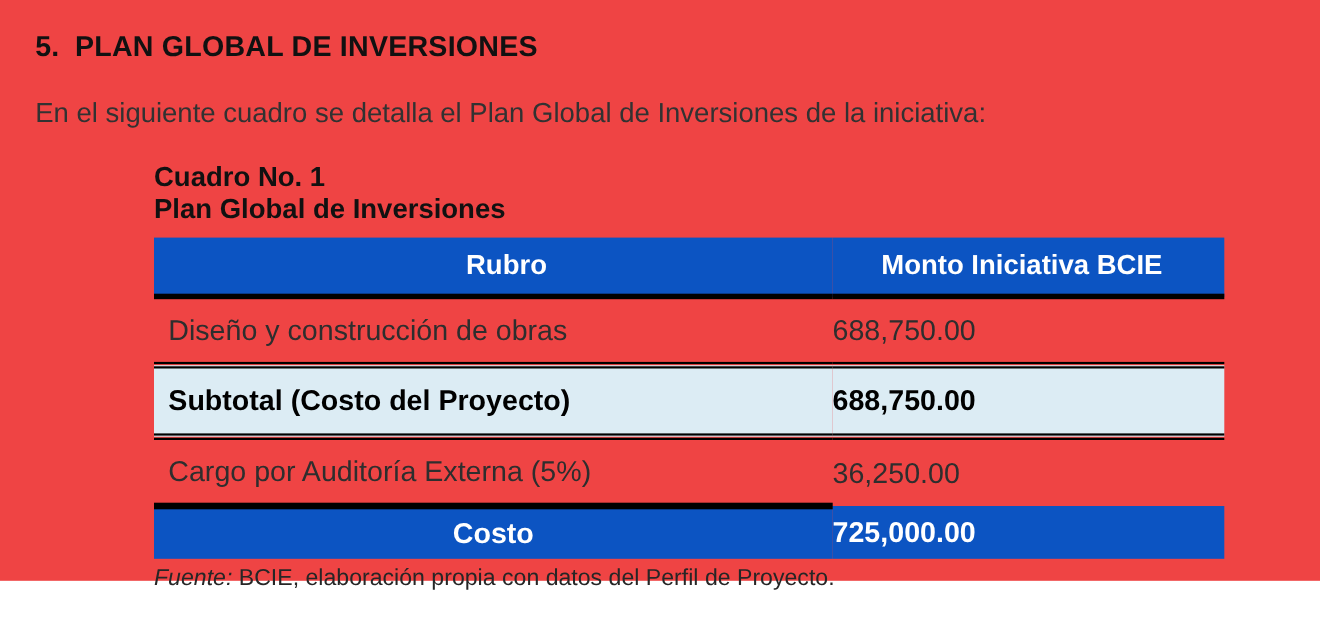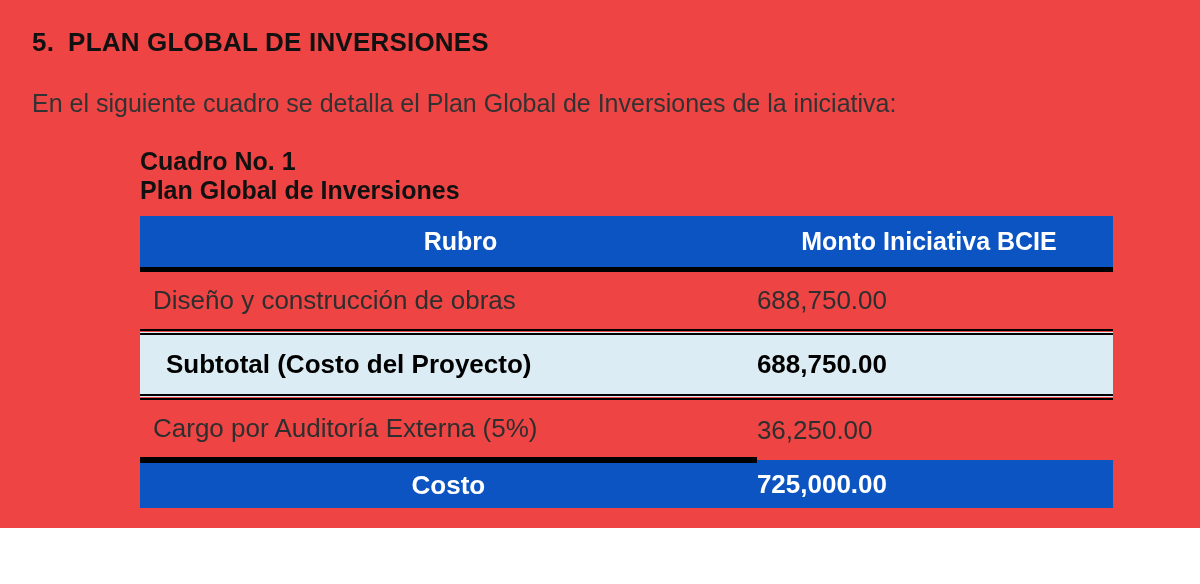--- a/index.html
+++ b/index.html
@@ -71,21 +71,21 @@
   .inv-table td.label  { text-align: left;  padding-left: 13px; }
   .inv-table td.amount { text-align: left; padding-right: 12px; }
   tr.row-first td { border-bottom: 6px double #000000; }
   tr.row-subtotal td {
     background: var(--light-blue);
     font-weight: bold;
     color: #000000;
     border-bottom: 6px double #000000;
     padding: 14px 0;
   }
-  tr.row-subtotal td.label { padding-left: 26px; margin-left: 36px; }
+  tr.row-subtotal td.label { padding-left: 13px; margin-left: 36px; }
   tr.row-total td {
     background: var(--blue);
     color: #ffffff;
     font-weight: bold;
     padding: 7px 0;
   }
   tr.row-total td.label {
     border-top: 6px solid #000000;
     text-align: center;
     padding-left: 0;
@@ -131,14 +131,15 @@
         <td class="label">Cargo por Auditoría Externa (5%)</td>
         <td class="amount">36,250.00</td>
       </tr>
       <tr class="row-total">
         <td class="label">Costo</td>
         <td class="amount">725,000.00</td>
       </tr>
     </tbody>
   </table>
 
+  <div class="source"><span class="prefix">Fuente:</span><span> BCIE, elaboración propia con datos del Perfil de Proyecto.</span></div>
 
 </div>
 
 </body></html>

